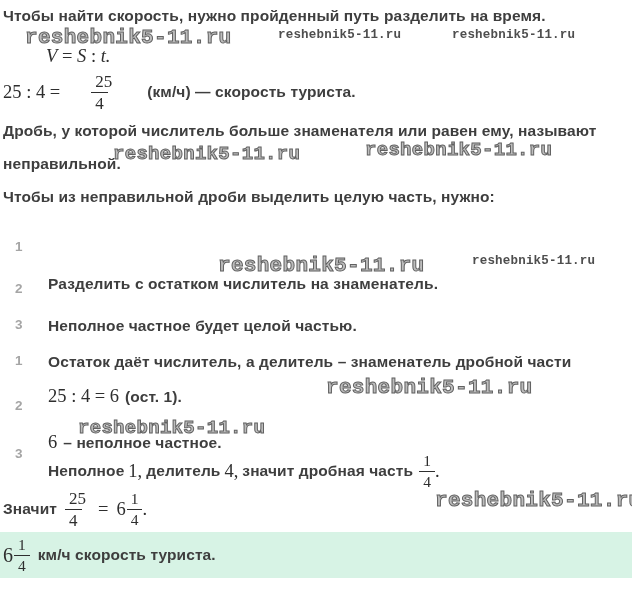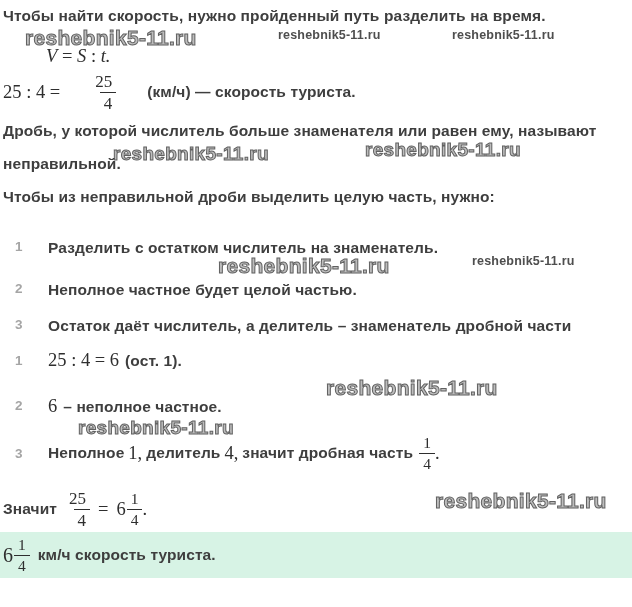--- a/index.html
+++ b/index.html
@@ -6,34 +6,34 @@
   .page{
     position:relative;width:632px;height:607px;background:#ffffff;overflow:hidden;
     font-family:"Liberation Sans",sans-serif;color:#3d3d3d;
   }
   .abs{position:absolute;}
   .body-text{font-size:15.5px;font-weight:600;letter-spacing:0.1px;line-height:1.25;color:#3e3e3e;}
   .math{font-family:"Liberation Serif",serif;font-weight:400;color:#2e2e2e;}
   .math-lg{font-size:18.5px;}
   .math-it{font-style:italic;}
   .mrow{display:flex;align-items:center;}
-  .frac{display:inline-flex;flex-direction:column;align-items:flex-end;line-height:1;
+  .frac{display:inline-flex;flex-direction:column;align-items:flex-start;line-height:1;
         font-family:"Liberation Serif",serif;color:#2e2e2e;}
   .frac .fnum{padding:0 4px 2px 4px;}
   .frac .fden{border-top:1.3px solid #2e2e2e;padding:2px 4px 0 4px;}
   .frac-lg{font-size:17px;}
   .frac-sm{font-size:15.5px;}
-  .wm{font-family:Liberation Sans, sans-serif;font-weight:bold;white-space:nowrap;}
+  .wm{font-family:Liberation Mono, monospace;font-weight:bold;white-space:nowrap;}
   .wm-big{font-size:21px;color:#bdbdbd;-webkit-text-stroke:1px #616161;letter-spacing:0.3px;}
   .wm-mid{font-size:19px;color:#bdbdbd;-webkit-text-stroke:1px #616161;letter-spacing:0.3px;}
   .wm-sm{font-size:12.5px;color:#4e4e4e;letter-spacing:0.2px;}
   .step{display:flex;align-items:flex-start;}
   .step-num{width:16px;flex:0 0 16px;text-align:left;color:#a5a5a5;font-size:13.5px;
             font-weight:600;padding-top:1px;}
-  .step-body{margin-left:17px;}
+  .step-body{margin-left:17px;margin-top:36px;}
   .answer-band{left:0;top:532px;width:632px;height:46px;background:#d7f3e5;
                display:flex;align-items:center;}
   .gap6{margin-left:6px;}
   .gap8{margin-left:8px;}
   .gap4{margin-left:4px;}
 </style>
 </head>
 <body>
 
 <div class="page">

